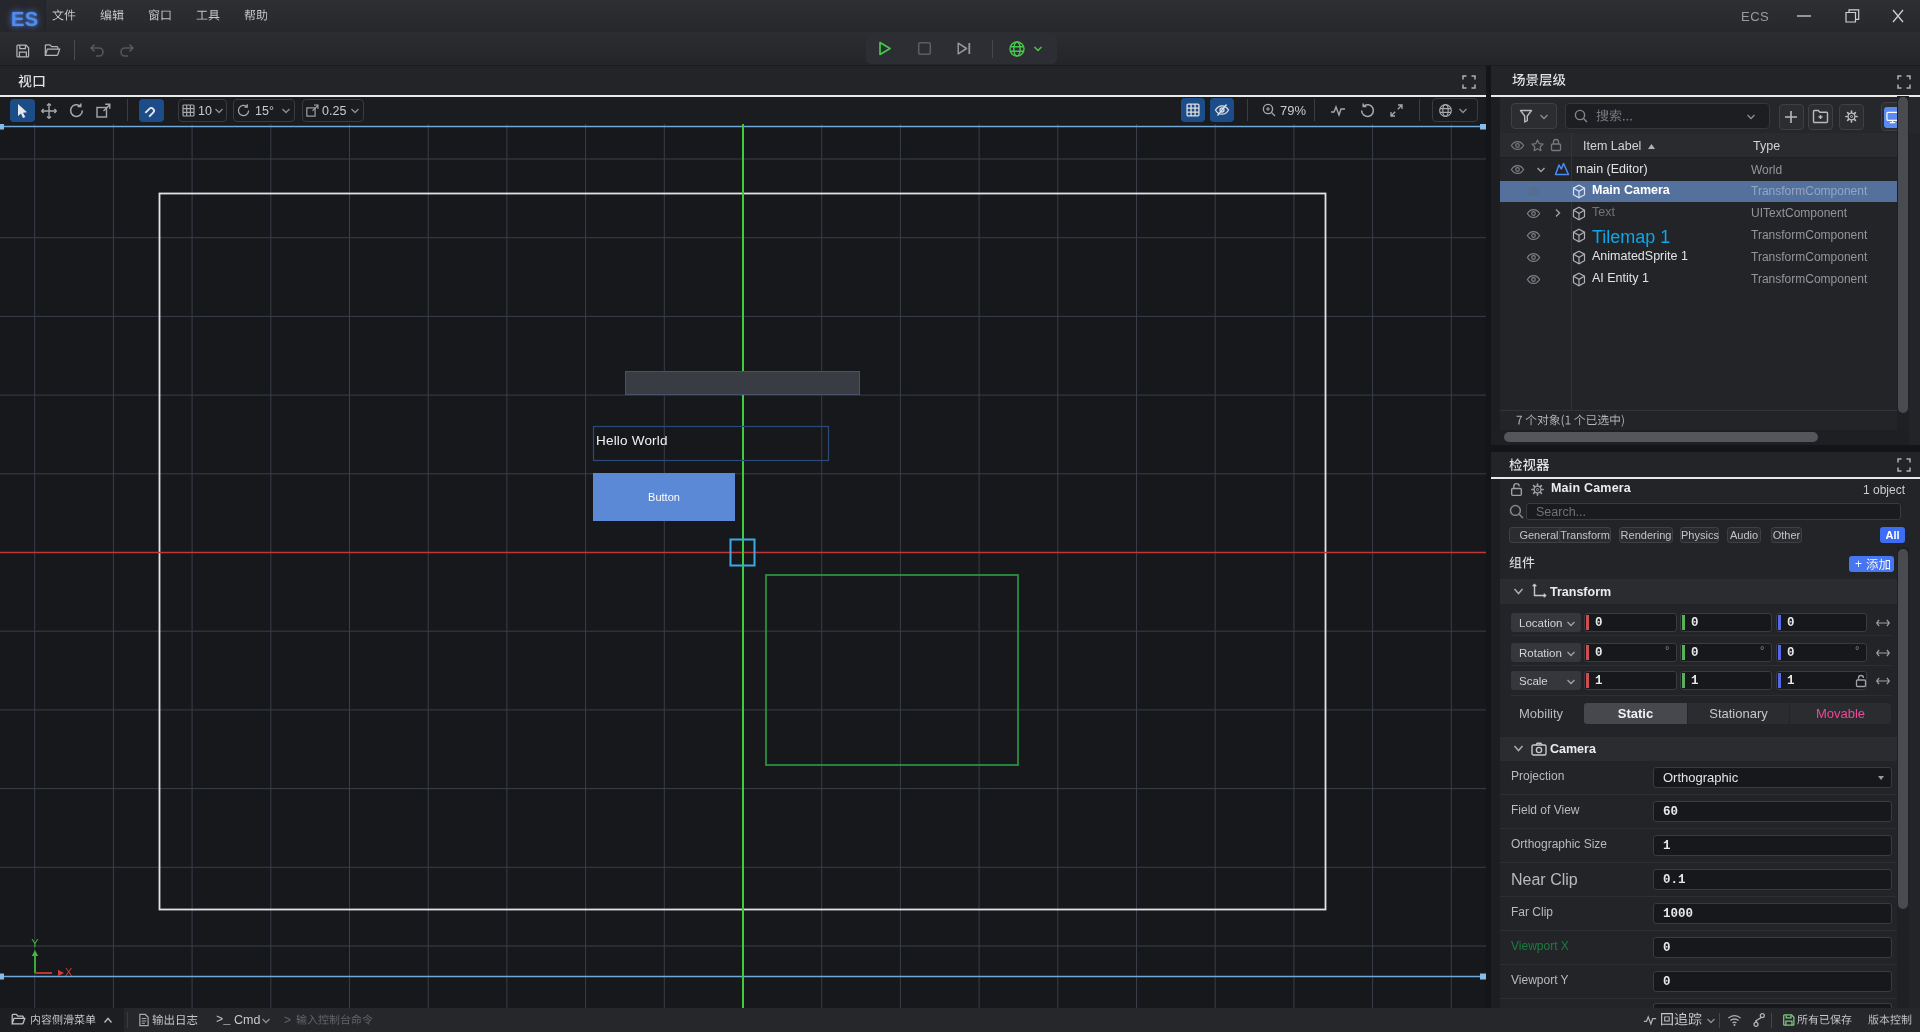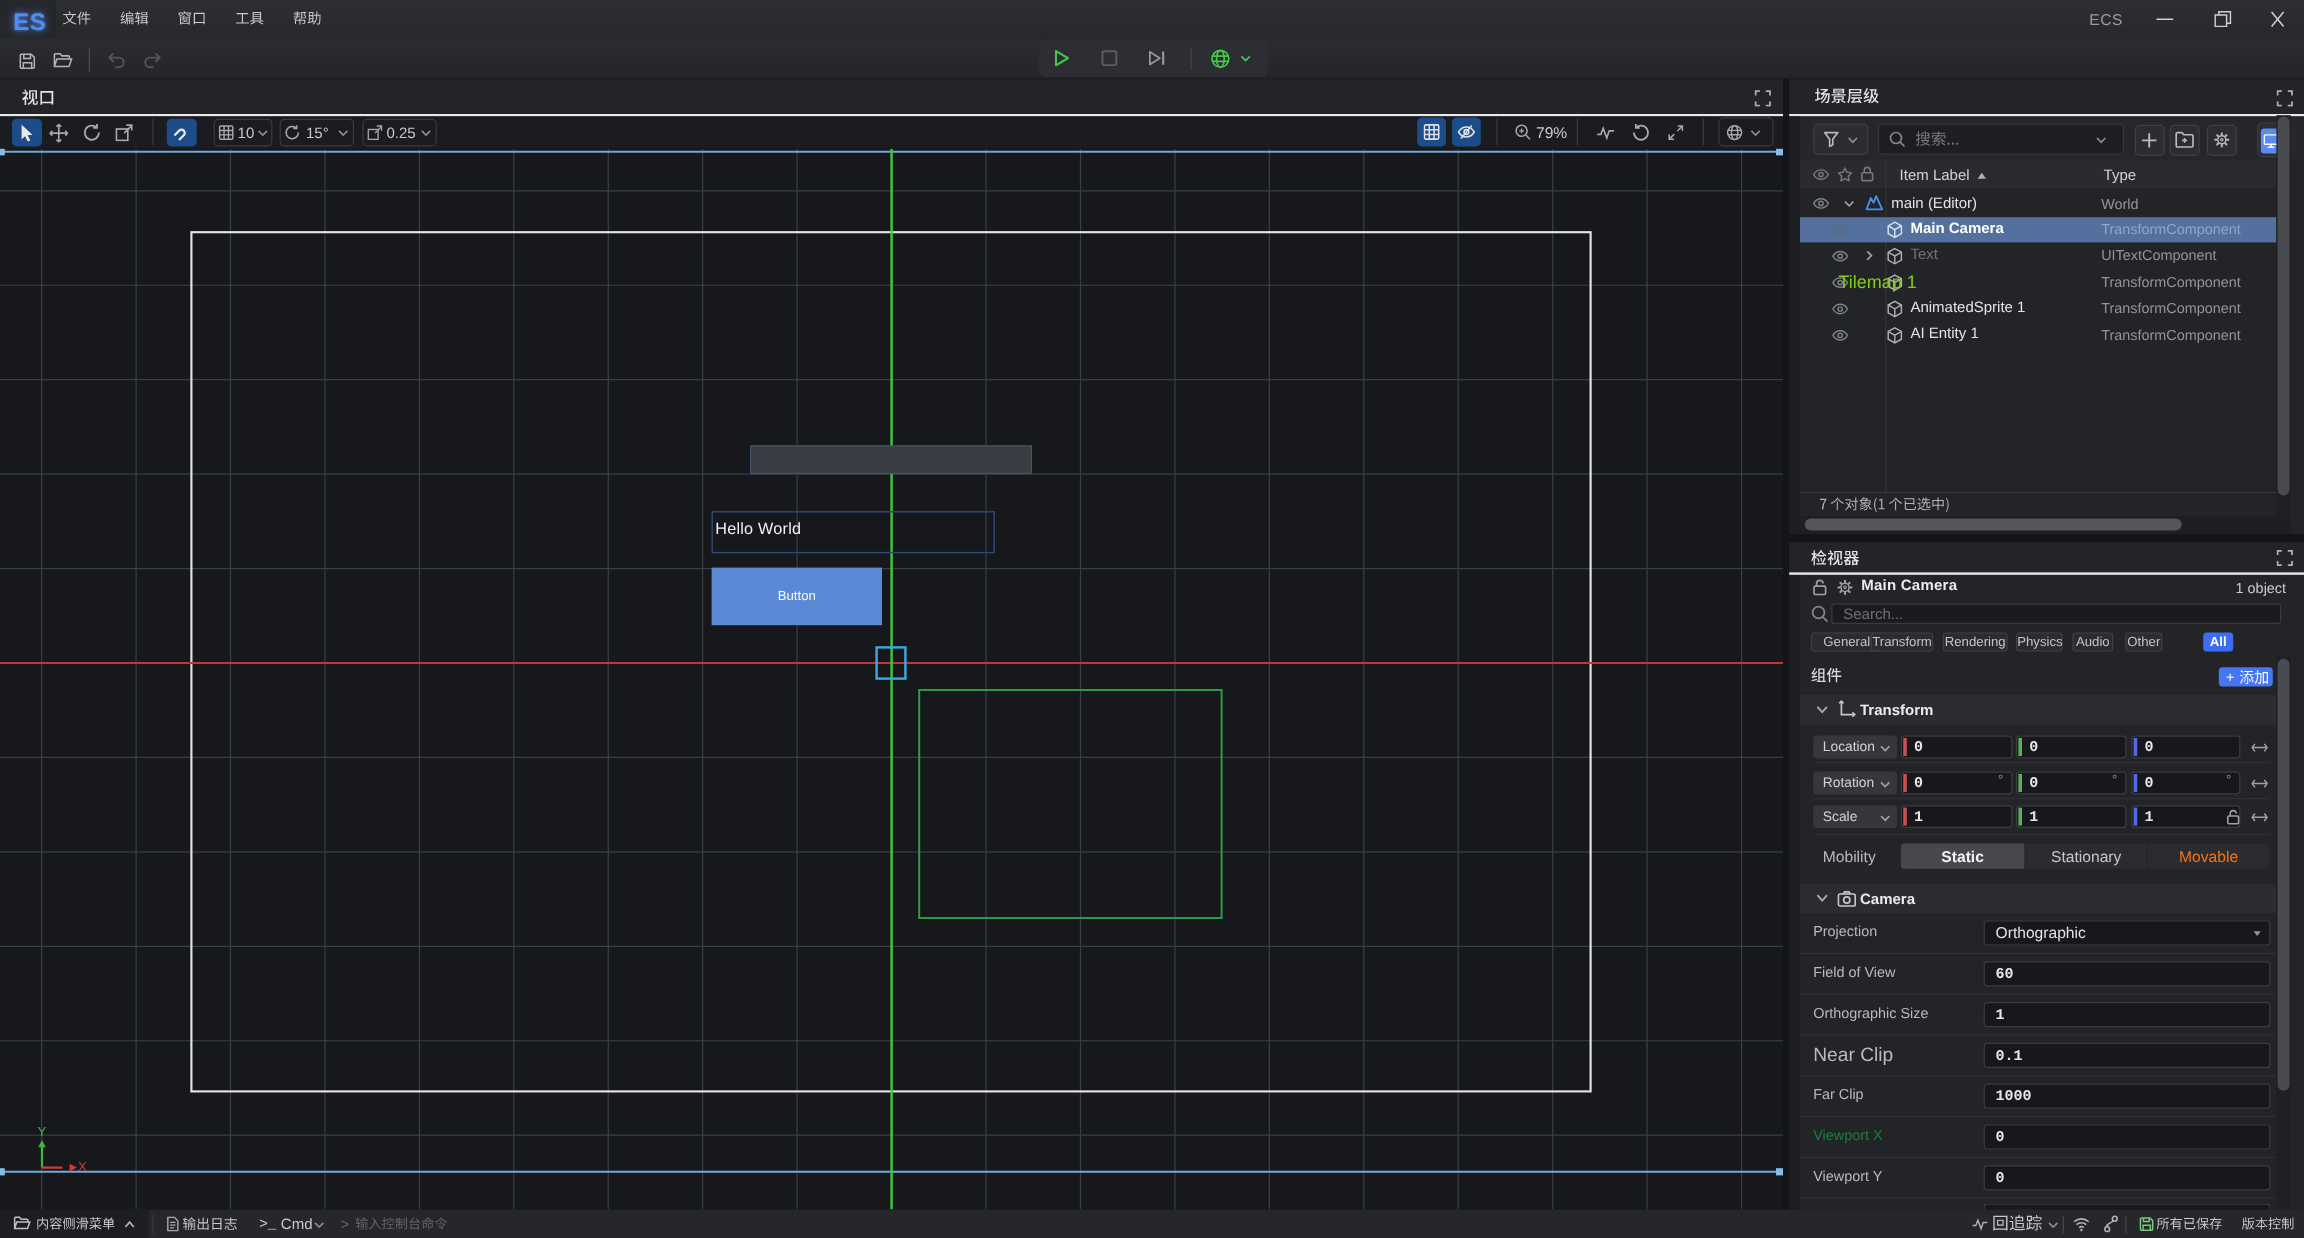--- a/index.html
+++ b/index.html
@@ -356,21 +356,21 @@
 <div class="abs" style="left:1592px;top:205px;font-size:12.5px;color:#737373;font-weight:normal">Text</div>
 <div class="abs" style="left:1751px;top:206px;font-size:12px;color:#94959b">UITextComponent</div>
 <svg class="abs ico" style="left:1526px;top:229px" width="15" height="13" viewBox="0 0 16 13">
     <path d="M1.5 6.5s2.4-4.2 6.5-4.2 6.5 4.2 6.5 4.2-2.4 4.2-6.5 4.2S1.5 6.5 1.5 6.5z" fill="none" stroke="#7e8087" stroke-width="1.3"></path>
     <circle cx="8" cy="6.5" r="1.9" fill="none" stroke="#7e8087" stroke-width="1.3"></circle>
   </svg>
 <svg class="abs ico" style="left:1572px;top:228px" width="14" height="15" viewBox="0 0 14 15">
     <path d="M7 1.2l5.5 3v6.5L7 13.8l-5.5-3.1V4.2z" fill="none" stroke="#aeb0b6" stroke-width="1.2"></path>
     <path d="M1.6 4.3L7 7.3l5.4-3M7 7.3v6.3" fill="none" stroke="#aeb0b6" stroke-width="1.2"></path>
   </svg>
-<div class="abs" style="left:1532px;top:227px;font-size:15px;color:#84cc16;font-weight:normal">Tilemap 1</div>
+<div class="abs" style="left:1592px;top:227px;font-size:18px;color:#0ea5e9;font-weight:normal">Tilemap 1</div>
 <div class="abs" style="left:1751px;top:228px;font-size:12px;color:#94959b">TransformComponent</div>
 <svg class="abs ico" style="left:1526px;top:251px" width="15" height="13" viewBox="0 0 16 13">
     <path d="M1.5 6.5s2.4-4.2 6.5-4.2 6.5 4.2 6.5 4.2-2.4 4.2-6.5 4.2S1.5 6.5 1.5 6.5z" fill="none" stroke="#7e8087" stroke-width="1.3"></path>
     <circle cx="8" cy="6.5" r="1.9" fill="none" stroke="#7e8087" stroke-width="1.3"></circle>
   </svg>
 <svg class="abs ico" style="left:1572px;top:250px" width="14" height="15" viewBox="0 0 14 15">
     <path d="M7 1.2l5.5 3v6.5L7 13.8l-5.5-3.1V4.2z" fill="none" stroke="#aeb0b6" stroke-width="1.2"></path>
     <path d="M1.6 4.3L7 7.3l5.4-3M7 7.3v6.3" fill="none" stroke="#aeb0b6" stroke-width="1.2"></path>
   </svg>
 <div class="abs" style="left:1592px;top:249px;font-size:12.5px;color:#e2e3e6;font-weight:normal">AnimatedSprite 1</div>
@@ -428,21 +428,21 @@
   </svg>
 <div class="abs" style="left:1526px;top:503px;width:375px;height:17px;background:#1a1b1f;border:1px solid #393a3f;border-radius:3px"></div>
 <div class="abs" style="left:1536px;top:505px;font-size:12.5px;color:#707176">Search...</div>
 
 <div class="abs" style="left:1509px;top:527px;width:60px;height:16px;background:#2b2c30;border:1px solid #3f4045;border-radius:3px;text-align:center;font-size:11px;line-height:14px;color:#c3c4c8">General</div>
 <div class="abs" style="left:1559px;top:527px;width:52px;height:16px;background:#2b2c30;border:1px solid #3f4045;border-radius:3px;text-align:center;font-size:11px;line-height:14px;color:#c3c4c8">Transform</div>
 <div class="abs" style="left:1619px;top:527px;width:54px;height:16px;background:#2b2c30;border:1px solid #3f4045;border-radius:3px;text-align:center;font-size:11px;line-height:14px;color:#c3c4c8">Rendering</div>
 <div class="abs" style="left:1680px;top:527px;width:39px;height:16px;background:#2b2c30;border:1px solid #3f4045;border-radius:3px;font-size:11px;line-height:14px;color:#c3c4c8">Physics</div>
 <div class="abs" style="left:1727px;top:527px;width:34px;height:16px;background:#2b2c30;border:1px solid #3f4045;border-radius:3px;text-align:center;font-size:11px;line-height:14px;color:#c3c4c8">Audio</div>
 <div class="abs" style="left:1771px;top:527px;width:31px;height:16px;background:#2b2c30;border:1px solid #3f4045;border-radius:3px;text-align:center;font-size:11px;line-height:14px;color:#c3c4c8">Other</div>
-<div class="abs" style="left:1836px;top:527px;width:25px;height:16px;background:#3e6df5;border-radius:3px;text-align:center;font-size:11px;line-height:16px;color:#fff;font-weight:bold">All</div>
+<div class="abs" style="left:1880px;top:527px;width:25px;height:16px;background:#3e6df5;border-radius:3px;text-align:center;font-size:11px;line-height:16px;color:#fff;font-weight:bold">All</div>
 
 <div class="abs" style="left:1509px;top:556px">
     <svg class="cjk" width="26.0" height="14.9" viewBox="0 0 26.0 14.9">
       <path d="M0.6 10.6 0.8 11.8C2.1 11.4 3.7 11.0 5.2 10.6L5.1 9.6C3.4 10.0 1.7 10.3 0.6 10.6ZM6.2 1.1V11.2H5.0V12.3H12.5V11.2H11.4V1.1ZM7.4 11.2V8.9H10.2V11.2ZM7.4 5.5H10.2V7.8H7.4ZM7.4 4.4V2.2H10.2V4.4ZM0.9 6.0C1.1 5.9 1.4 5.8 3.0 5.6C2.4 6.4 1.9 7.0 1.7 7.2C1.2 7.7 0.9 8.0 0.6 8.1C0.7 8.4 0.9 8.9 1.0 9.1C1.3 9.0 1.8 8.8 5.3 8.1C5.2 7.9 5.2 7.4 5.3 7.1L2.7 7.6C3.7 6.5 4.6 5.1 5.5 3.8L4.5 3.2C4.3 3.7 4.0 4.1 3.7 4.6L2.1 4.7C2.8 3.6 3.6 2.3 4.2 1.0L3.1 0.4C2.6 2.0 1.6 3.7 1.3 4.1C1.0 4.5 0.7 4.8 0.5 4.9C0.6 5.2 0.8 5.8 0.9 6.0Z M17.1 6.9V8.1H20.8V12.5H22.0V8.1H25.5V6.9H22.0V4.3H24.9V3.1H22.0V0.6H20.8V3.1H19.3C19.5 2.5 19.6 2.0 19.7 1.4L18.5 1.1C18.2 2.8 17.7 4.5 17.0 5.5C17.3 5.7 17.8 6.0 18.0 6.1C18.3 5.6 18.6 5.0 18.9 4.3H20.8V6.9ZM16.3 0.5C15.7 2.4 14.5 4.3 13.3 5.6C13.5 5.9 13.9 6.5 14.0 6.8C14.4 6.4 14.7 6.0 15.0 5.6V12.5H16.2V3.7C16.7 2.8 17.1 1.8 17.5 0.9Z" fill="#d6d7da"></path>
     </svg>
   </div>
 <div class="abs" style="left:1849px;top:556px;width:45px;height:16px;background:#4776f2;border-radius:3px"></div>
 <div class="abs" style="left:1855px;top:557px;font-size:12px;color:#fff">+</div>
 <div class="abs" style="left:1866px;top:558px">
     <svg class="cjk" width="25.0" height="14.4" viewBox="0 0 25.0 14.4">
@@ -521,21 +521,21 @@
   </svg>
 <div class="abs" style="left:1511px;top:695px;width:380px;height:1px;background:#2e2f33"></div>
 
 <div class="abs" style="left:1519px;top:706px;font-size:13px;color:#b9babe">Mobility</div>
 <div class="abs" style="left:1584px;top:703px;width:307px;height:21px;background:#232428;border-radius:3px"></div>
 <div class="abs" style="left:1584px;top:703px;width:103px;height:21px;background:#47484d;border-radius:3px 0 0 3px;"></div>
 <div class="abs" style="left:1584px;top:706px;width:103px;text-align:center;font-size:13px;font-weight:bold;color:#f2f2f4">Static</div>
 <div class="abs" style="left:1688px;top:703px;width:101px;height:21px;background:#2b2c30"></div>
 <div class="abs" style="left:1688px;top:706px;width:101px;text-align:center;font-size:13px;color:#c6c7cb">Stationary</div>
 <div class="abs" style="left:1790px;top:703px;width:101px;height:21px;background:#2b2c30;border-radius:0 3px 3px 0"></div>
-<div class="abs" style="left:1790px;top:706px;width:101px;text-align:center;font-size:13px;color:#f97316">Movable</div>
+<div class="abs" style="left:1790px;top:706px;width:101px;text-align:center;font-size:13px;color:#ec4899">Movable</div>
 
 <div class="abs" style="left:1500px;top:737px;width:397px;height:24px;background:#2b2c30"></div>
 <svg class="abs ico" style="left:1513px;top:744px" width="11" height="9">
     <path d="M1.5 2l4 4.5L9.5 2" fill="none" stroke="#aaabaf" stroke-width="1.5"></path>
   </svg>
 <svg class="abs ico" style="left:1531px;top:742px" width="16" height="14" viewBox="0 0 16 14">
     <rect x="1" y="3" width="14" height="10" rx="1.5" fill="none" stroke="#c6c7cb" stroke-width="1.4"></rect>
     <path d="M5 3l1.2-1.8h3.6L11 3" fill="none" stroke="#c6c7cb" stroke-width="1.4"></path>
     <circle cx="8" cy="8" r="2.6" fill="none" stroke="#c6c7cb" stroke-width="1.4"></circle>
   </svg>

